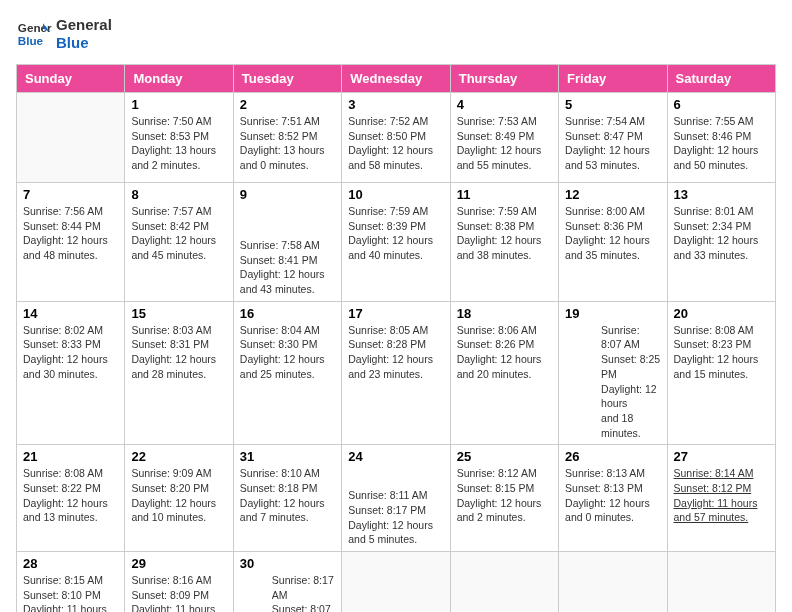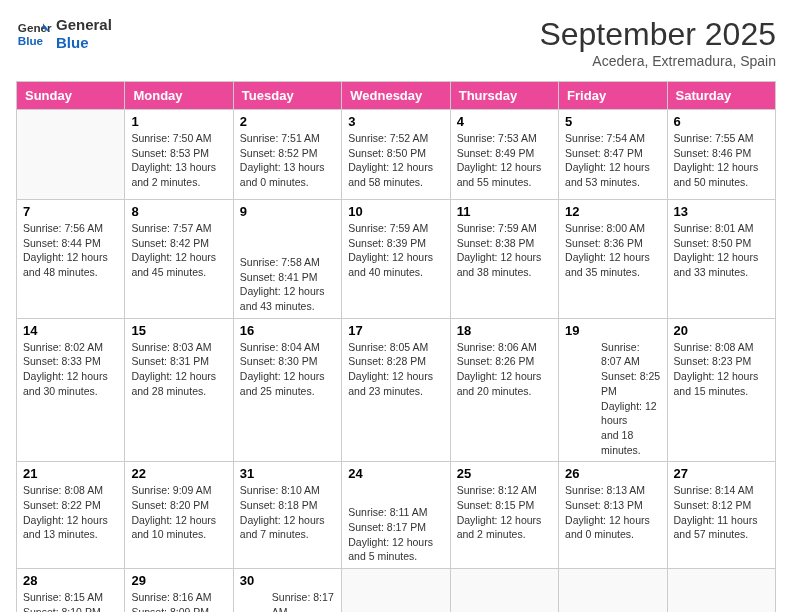--- a/index.html
+++ b/index.html
@@ -81,24 +81,20 @@
     <svg class="logo-icon" viewBox="0 0 40 40" xmlns="http://www.w3.org/2000/svg">
       <text x="2" y="18" font-size="13" font-weight="bold" fill="#333">General</text>
       <text x="2" y="32" font-size="13" font-weight="bold" fill="#1565c0">Blue</text>
       <polygon points="30,8 38,18 30,14" fill="#1565c0"></polygon>
     </svg>
     <div style="display:flex;flex-direction:column;line-height:1.2;">
       <span style="font-size:15px;font-weight:bold;color:#333;">General</span>
       <span style="font-size:15px;font-weight:bold;color:#1565c0;">Blue</span>
     </div>
   </div>
-  <div class="title-area">
-    <div class="month-title">September 2025</div>
-    <div class="location-title">Acedera, Extremadura, Spain</div>
-  </div>
 </div>
 
 <table>
   <thead>
     <tr id="header-row">
     <th>Sunday</th>
         <th>Monday</th>
         <th>Tuesday</th>
         <th>Wednesday</th>
         <th>Thursday</th>
@@ -191,21 +187,21 @@
         <td>
           <span class="day-num">12</span>
           <div class="day-info" style="white-space: pre-line;">Sunrise: 8:00 AM
 Sunset: 8:36 PM
 Daylight: 12 hours
 and 35 minutes.</div>
         </td>
         <td>
           <span class="day-num">13</span>
           <div class="day-info" style="white-space: pre-line;">Sunrise: 8:01 AM
-Sunset: 8:50 PM
+Sunset: 2:34 PM
 Daylight: 12 hours
 and 33 minutes.</div>
         </td>
       </tr>
       <tr>
         <td>
           <span class="day-num">14</span>
           <div class="day-info" style="white-space: pre-line;">Sunrise: 8:02 AM
 Sunset: 8:33 PM
 Daylight: 12 hours
@@ -292,21 +288,21 @@
         </td>
         <td>
           <span class="day-num">26</span>
           <div class="day-info" style="white-space: pre-line;">Sunrise: 8:13 AM
 Sunset: 8:13 PM
 Daylight: 12 hours
 and 0 minutes.</div>
         </td>
         <td>
           <span class="day-num">27</span>
-          <div class="day-info" style="white-space: pre-line;">Sunrise: 8:14 AM
+          <div class="day-info" style="white-space: pre-line; text-decoration: underline;">Sunrise: 8:14 AM
 Sunset: 8:12 PM
 Daylight: 11 hours
 and 57 minutes.</div>
         </td>
       </tr>
       <tr>
         <td>
           <span class="day-num">28</span>
           <div class="day-info" style="white-space: pre-line;">Sunrise: 8:15 AM
 Sunset: 8:10 PM

